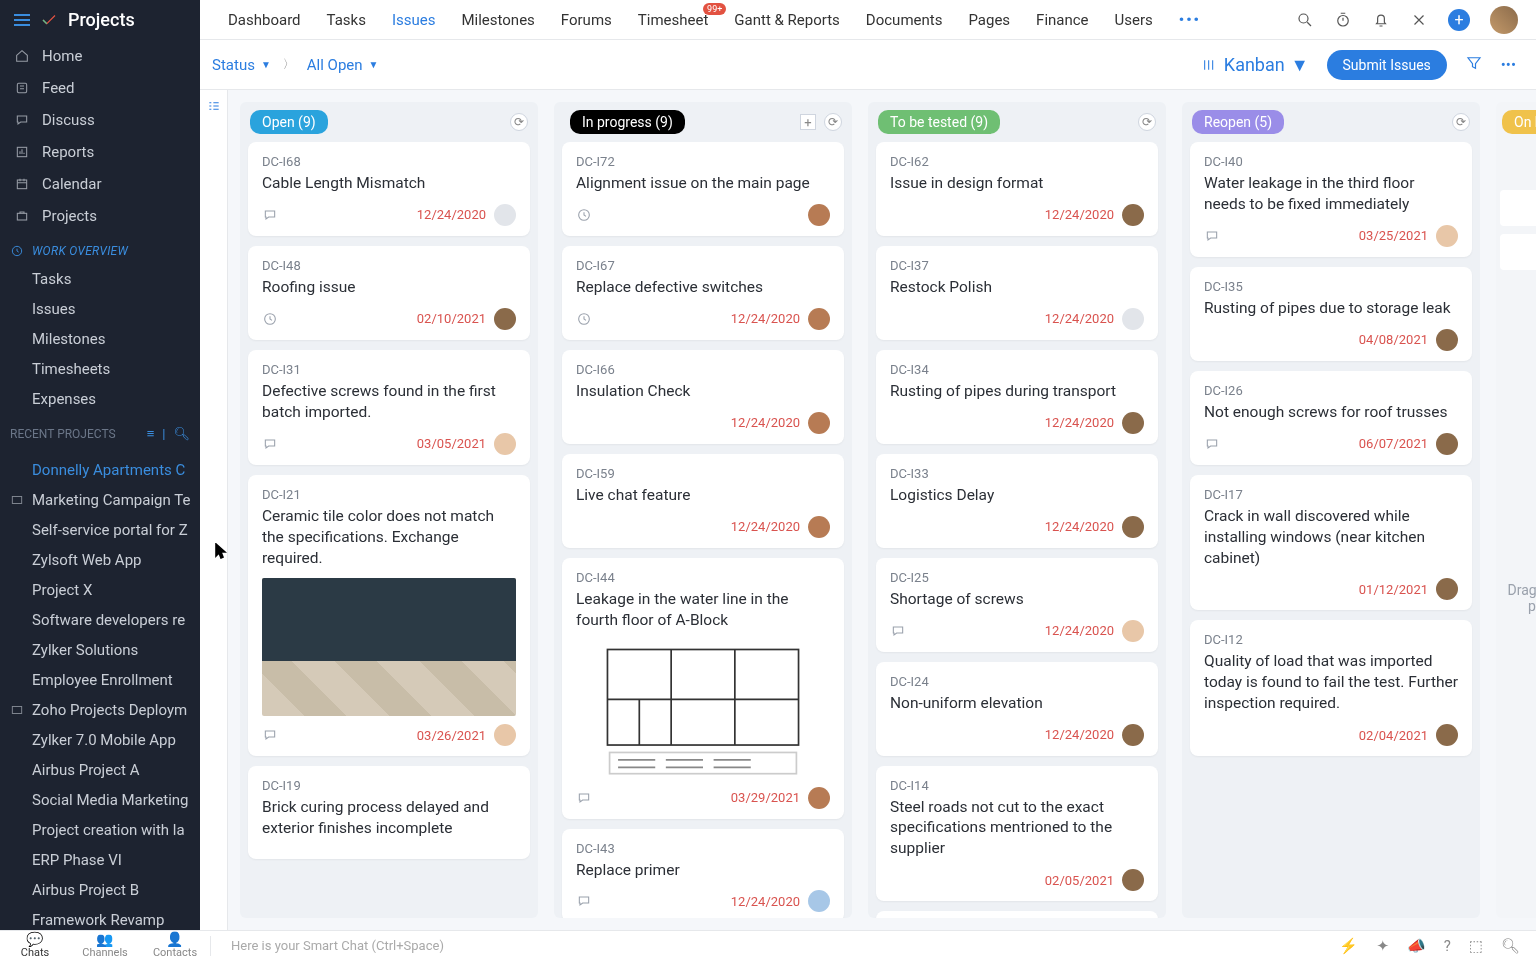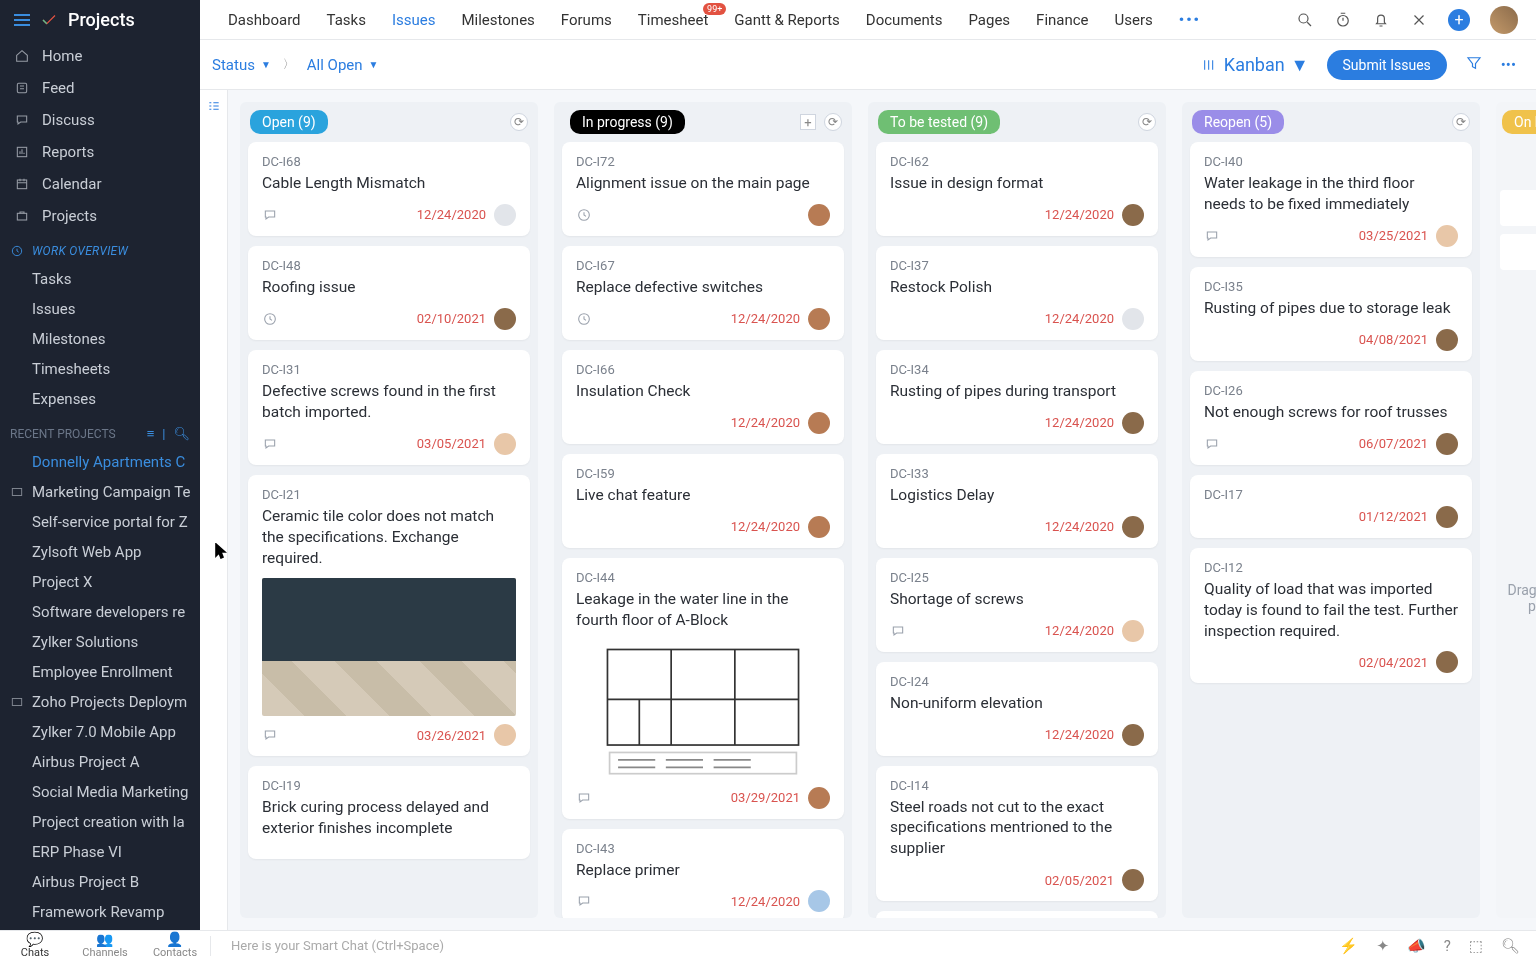--- a/index.html
+++ b/index.html
@@ -26,21 +26,21 @@
 
 .sidebar { position:absolute; top:40px; left:0; width:200px; bottom:30px; background:#1d2330; color:#c9ced6; overflow:hidden; }
 .sb-item { display:flex; align-items:center; gap:12px; padding:7px 14px; font-size:15px; cursor:pointer;}
 .sb-item svg { width:16px; height:16px; opacity:.7;}
 .sb-section { padding:12px 10px 6px; font-size:12px; color:#6b7688; letter-spacing:.3px;}
 .sb-section.overview { color:#3a8dde; display:flex; align-items:center; gap:8px;font-style:italic;}
 .sb-sub { padding:6px 10px 6px 32px; font-size:15px; cursor:pointer; color:#c9ced6;}
 .sb-recent-head { display:flex; align-items:center; gap:6px; padding:12px 10px 6px; font-size:12px; color:#6b7688;}
 .sb-recent-head .ricons { margin-left:auto; display:flex; gap:8px; color:#3a8dde; font-size:13px;}
 .sb-project { padding:6px 10px 6px 32px; font-size:15px; cursor:pointer; color:#c9ced6; white-space:nowrap; overflow:hidden; text-overflow:ellipsis; display:flex; align-items:center; gap:8px;}
-.sb-project.active { color:#3a8dde;}
+.sb-project.active { color:#3a8dde;margin-top:8px;}
 .sb-project .picon { width:14px; height:14px; flex:0 0 14px; opacity:.6; margin-left:-22px;}
 
 
 .subbar { position:absolute; top:40px; left:200px; right:0; height:50px; background:#fff; border-bottom:1px solid #e6e8eb; display:flex; align-items:center; padding:0 20px 0 12px; font-size:15px;}
 .crumb { color:#2b7de0; display:flex; align-items:center; gap:6px; cursor:pointer;}
 .crumb .caret { font-size:10px;}
 .crumb-sep { color:#888; margin:0 12px; font-size:12px;}
 .sub-right { margin-left:auto; display:flex; align-items:center; gap:18px;}
 .kanban-toggle { color:#2b7de0; display:flex; align-items:center; gap:6px; cursor:pointer; font-size:18px;}
 .submit-btn { background:#2b7de0; color:#fff; padding:7px 16px; border-radius:18px; font-size:14px; cursor:pointer;}
@@ -585,20 +585,21 @@
               <span class="ficon"><svg viewBox="0 0 24 24">
                   <path d="M5 6h14v9H10l-4 3v-3H5z"></path>
                 </svg></span>
               <span class="fspace"></span>
               <span class="cdate">06/07/2021</span>
               <span class="cavatar" style="background:#8a6a4a"></span>
             </div>
           </div>
           <div class="card">
             <div class="cid">DC-I17</div>
+            <div class="ctitle">Crack in wall discovered while installing windows (near kitchen cabinet)</div>
             <div class="cfoot">
               <span class="ficon"></span>
               <span class="fspace"></span>
               <span class="cdate">01/12/2021</span>
               <span class="cavatar" style="background:#8a6a4a"></span>
             </div>
           </div>
           <div class="card">
             <div class="cid">DC-I12</div>
             <div class="ctitle">Quality of load that was imported today is found to fail the test. Further inspection required.</div>

